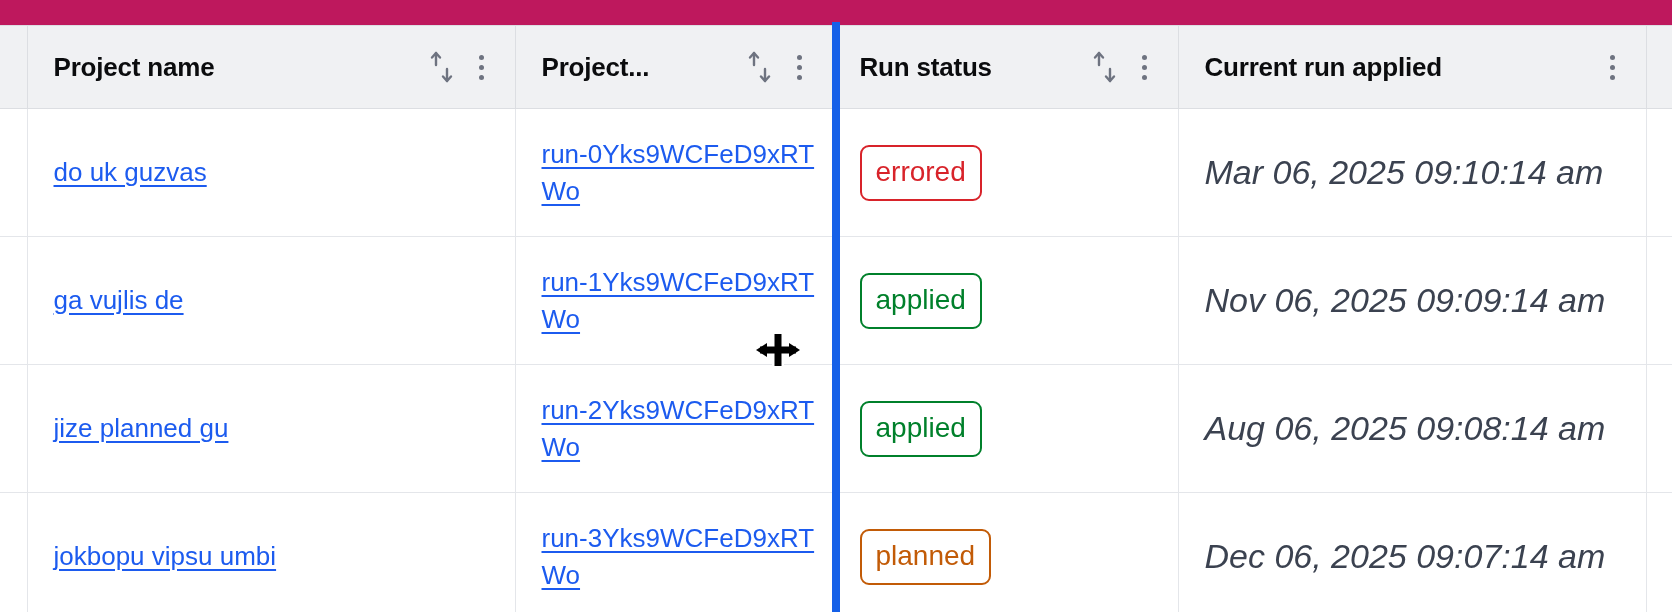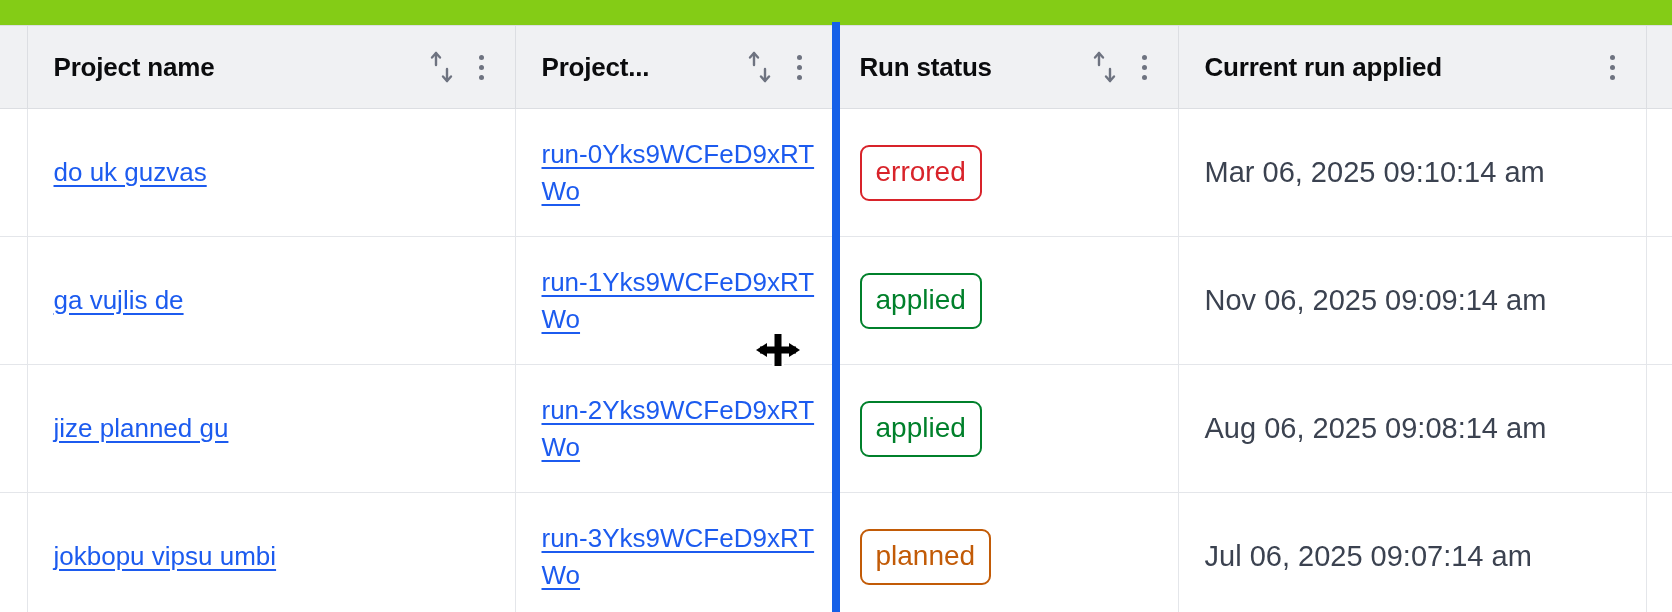--- a/index.html
+++ b/index.html
@@ -6,21 +6,21 @@
     margin: 0;
     padding: 0;
     background: #ffffff;
     font-family: "Liberation Sans", sans-serif;
   }
   #screen {
     position: relative;
     width: 1672px;
     height: 612px;
     overflow: hidden;
-    background: #84cc16;
+    background: #be185d;
   }
 
   
   .tbl {
     position: absolute;
     top: 25px;
     left: 0;
     width: 1740px;
     border-collapse: collapse;
     table-layout: fixed;
@@ -100,23 +100,24 @@
     font-size: 26px;
     color: #1C5BEF;
     text-decoration: underline;
     text-underline-offset: 4px;
     cursor: pointer;
     line-height: 1.42;
     display: inline;
     word-break: break-all;
   }
   .plain {
-    font-size: 29px;
+    font-size: 34px;
     color: #3B4250;
     white-space: nowrap;
+    font-style: italic;
   }
 
   .badge {
     display: inline-block;
     font-size: 28px;
     line-height: 1;
     padding: 11px 14px 13px 14px;
     border-radius: 9px;
     border: 2px solid currentColor;
     background: #ffffff;
@@ -257,21 +258,21 @@
           <td><span class="cell-link">run-2Yks9WCFeD9xRTWo</span></td>
           <td><span class="badge" style="color: rgb(0, 128, 43);">applied</span></td>
           <td><span class="plain">Aug 06, 2025 09:08:14 am</span></td>
           <td></td>
         </tr>
         <tr>
           <td class="gutter"></td>
           <td><span class="cell-link">jokbopu vipsu umbi</span></td>
           <td><span class="cell-link">run-3Yks9WCFeD9xRTWo</span></td>
           <td><span class="badge" style="color: rgb(194, 91, 7);">planned</span></td>
-          <td><span class="plain">Jul 06, 2025 09:07:14 am</span></td>
+          <td><span class="plain">Dec 06, 2025 09:07:14 am</span></td>
           <td></td>
         </tr>
       </tbody>
   </table>
 
   <div class="resize-line"></div>
 
   <div class="cursor">
     <svg width="60" height="60" viewBox="0 0 60 60" xmlns="http://www.w3.org/2000/svg">
       <g>

